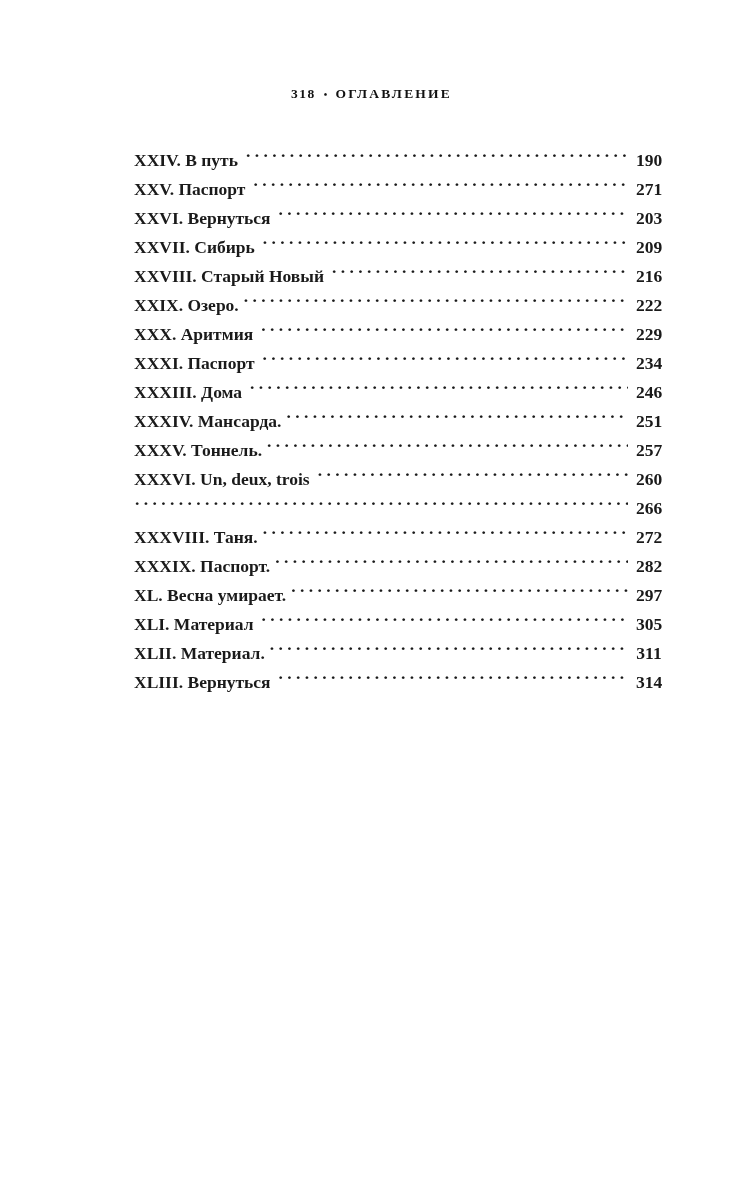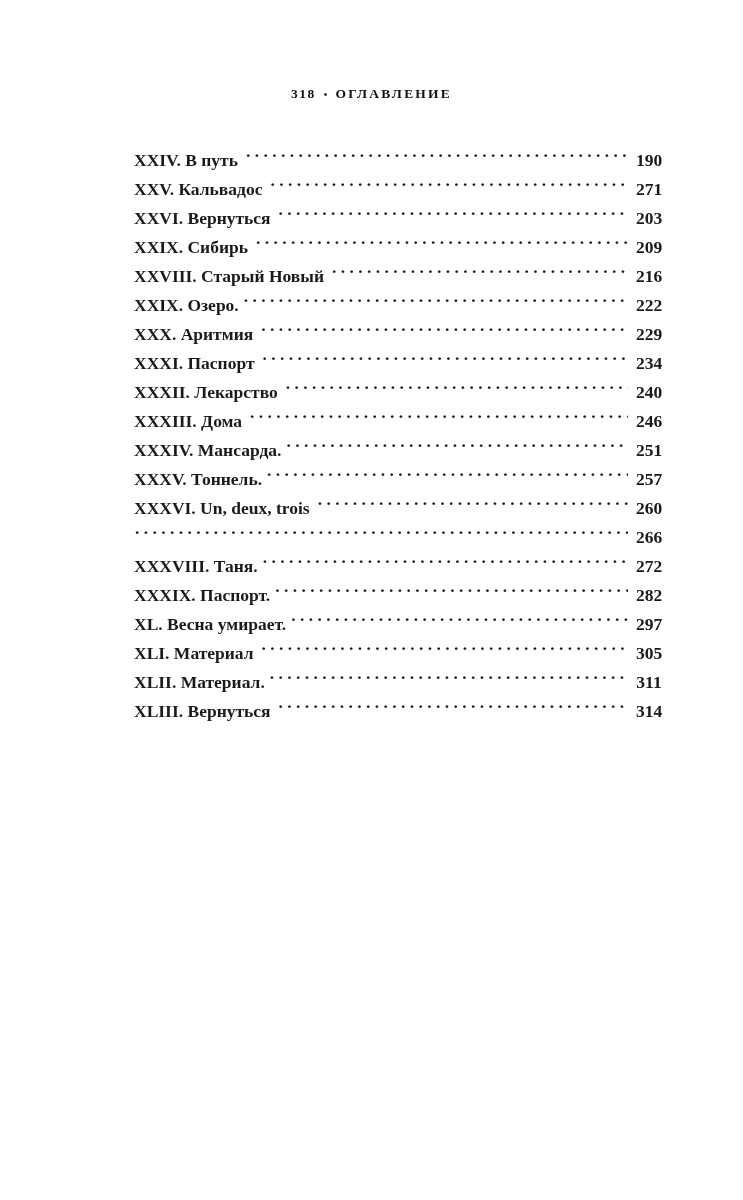--- a/index.html
+++ b/index.html
@@ -101,31 +101,31 @@
     <span class="folio">318</span><span class="sep">•</span><span class="label">ОГЛАВЛЕНИЕ</span>
   </div>
 
   <div class="toc">
       <div class="toc-row">
         <span class="toc-title">XXIV. В путь</span>
         <span class="toc-dots"></span>
         <span class="toc-page">190</span>
       </div>
       <div class="toc-row">
-        <span class="toc-title">XXV. Кальвадос</span>
+        <span class="toc-title">XXV. Паспорт</span>
         <span class="toc-dots"></span>
         <span class="toc-page">271</span>
       </div>
       <div class="toc-row">
         <span class="toc-title">XXVI. Вернуться</span>
         <span class="toc-dots"></span>
         <span class="toc-page">203</span>
       </div>
       <div class="toc-row">
-        <span class="toc-title">XXIX. Сибирь</span>
+        <span class="toc-title">XXVII. Сибирь</span>
         <span class="toc-dots"></span>
         <span class="toc-page">209</span>
       </div>
       <div class="toc-row">
         <span class="toc-title">XXVIII. Старый Новый</span>
         <span class="toc-dots"></span>
         <span class="toc-page">216</span>
       </div>
       <div class="toc-row tight">
         <span class="toc-title">XXIX. Озеро.</span>
@@ -136,25 +136,20 @@
         <span class="toc-title">XXX. Аритмия</span>
         <span class="toc-dots"></span>
         <span class="toc-page">229</span>
       </div>
       <div class="toc-row">
         <span class="toc-title">XXXI. Паспорт</span>
         <span class="toc-dots"></span>
         <span class="toc-page">234</span>
       </div>
       <div class="toc-row">
-        <span class="toc-title">XXXII. Лекарство</span>
-        <span class="toc-dots"></span>
-        <span class="toc-page">240</span>
-      </div>
-      <div class="toc-row">
         <span class="toc-title">XXXIII. Дома</span>
         <span class="toc-dots"></span>
         <span class="toc-page">246</span>
       </div>
       <div class="toc-row tight">
         <span class="toc-title">XXXIV. Мансарда.</span>
         <span class="toc-dots"></span>
         <span class="toc-page">251</span>
       </div>
       <div class="toc-row tight">

